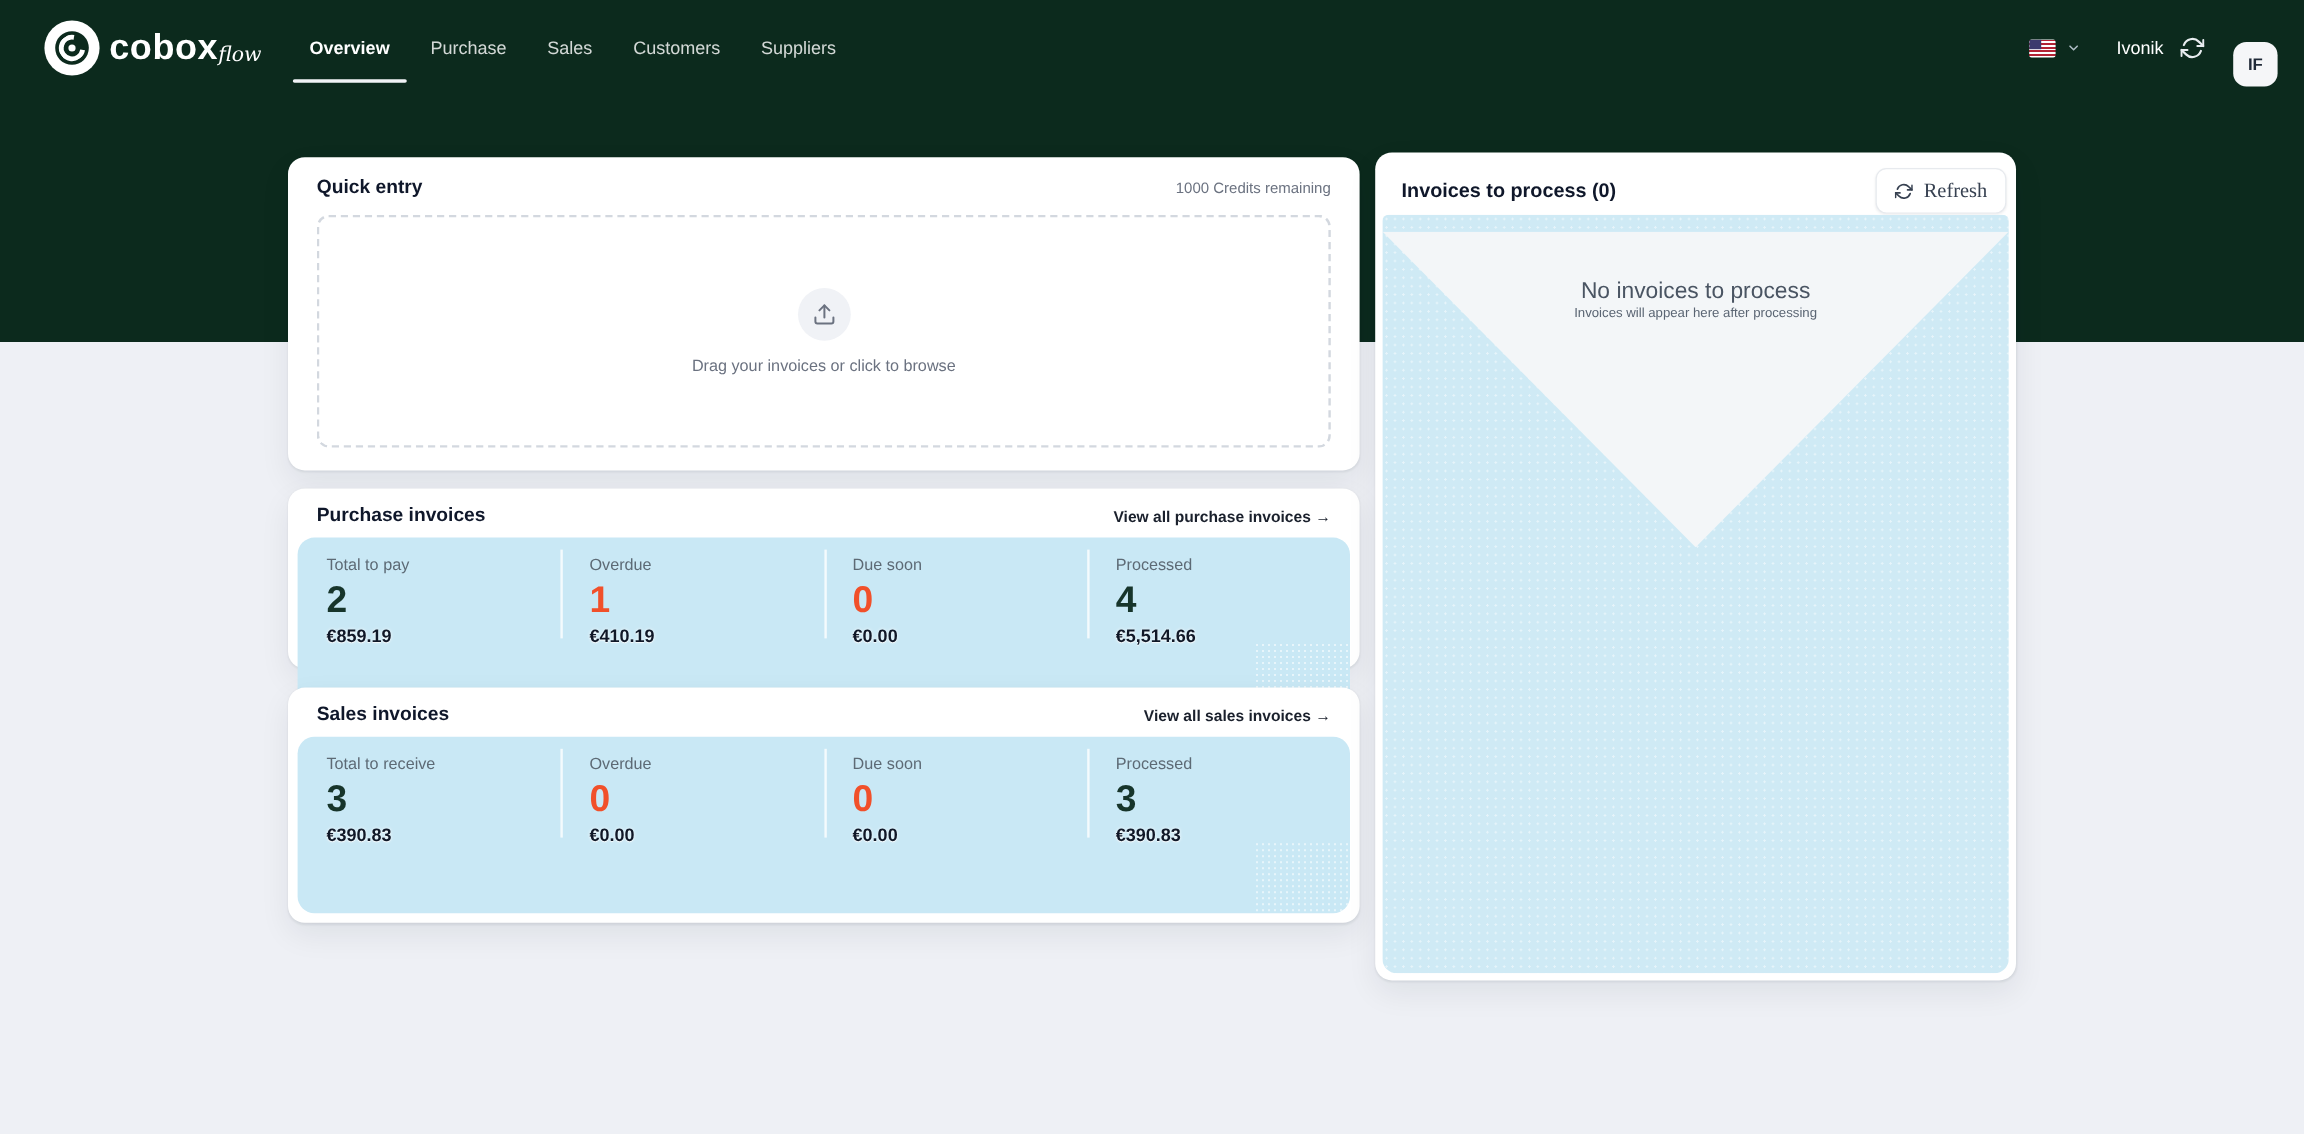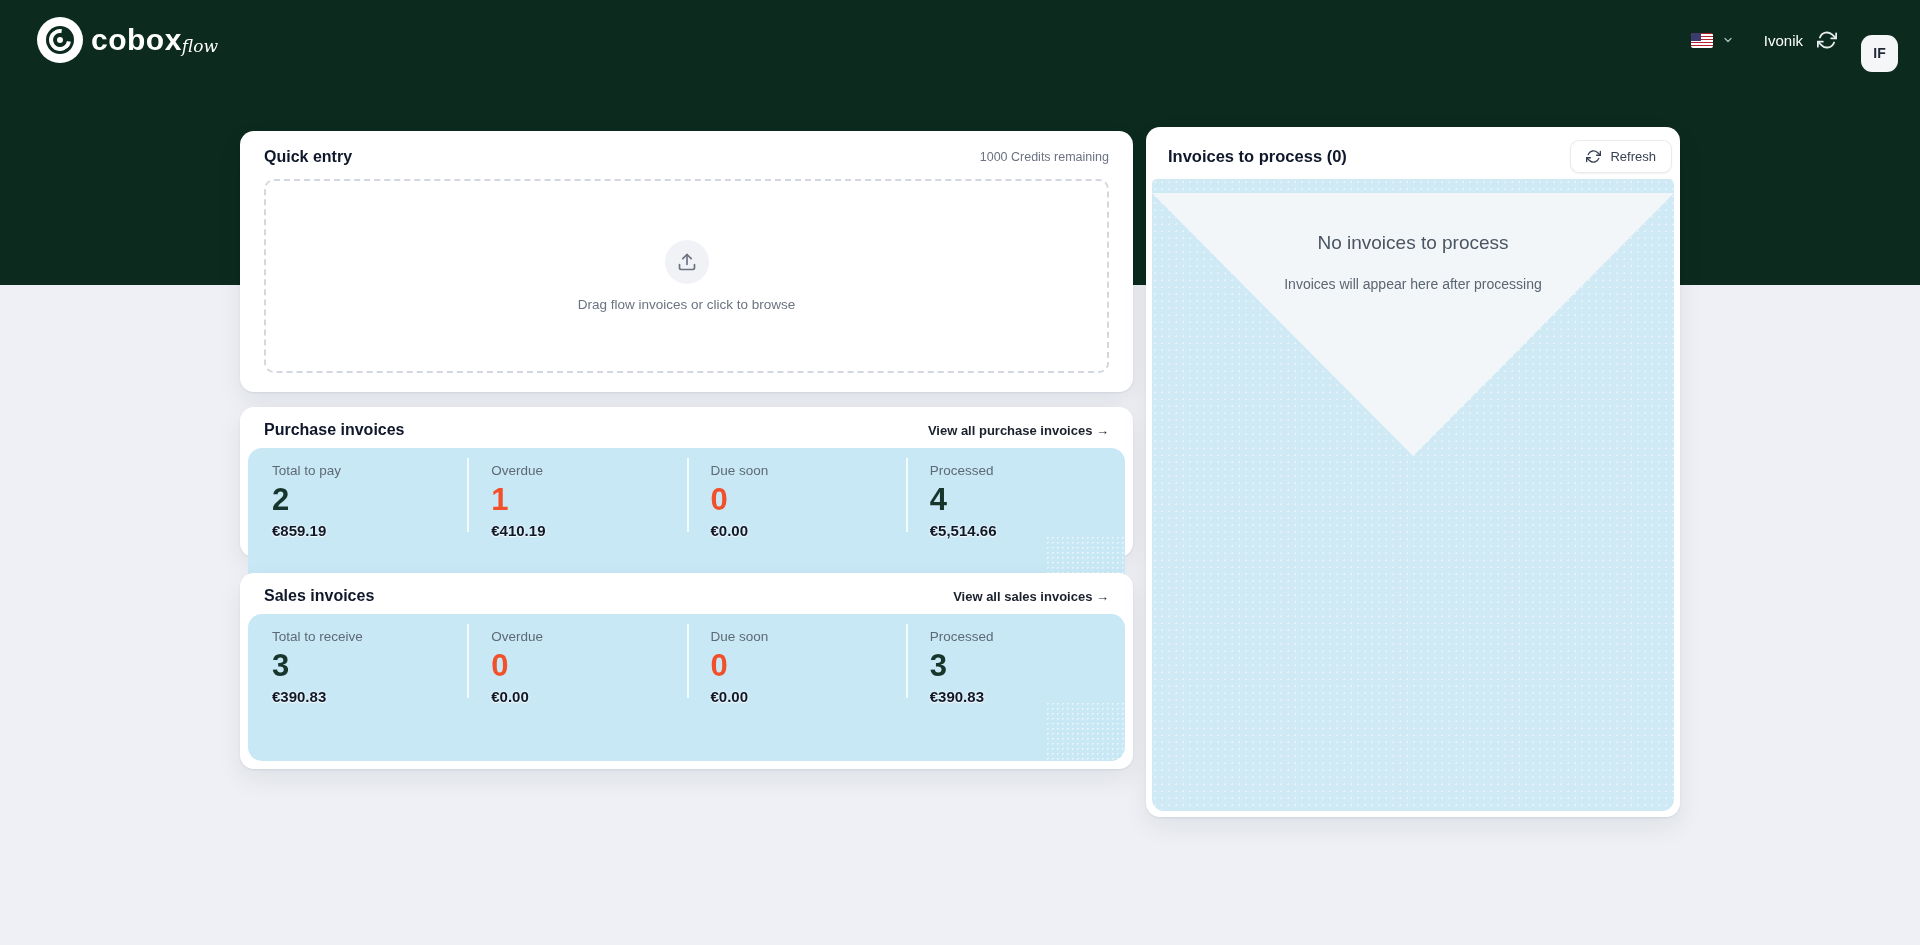--- a/index.html
+++ b/index.html
@@ -93,50 +93,57 @@
   
   .process-panel { flex:1; height:690px; margin-top:-4px; position:relative; }
   .pp-head { display:flex; align-items:center; justify-content:space-between; padding:13px 8px 12px 22px; }
   .pp-title { font-size:16.5px; font-weight:700; color:#0f172a; }
   .refresh-btn {
     display:flex; align-items:center; gap:9px; background:#ffffff;
     border:1px solid #e7eaee; border-radius:9px; padding:8px 15px; cursor:pointer;
     box-shadow:0 1px 2px rgba(16,24,40,.06); color:#374151;
   }
   .refresh-btn svg { width:15px; height:15px; }
-  .refresh-label { font-size:13px; font-weight:500; color:#374151; }
+  .refresh-label { font-size:17px; font-weight:500; color:#374151;font-family:Liberation Serif, serif; }
   .pp-body {
     position:absolute; left:6px; right:6px; top:52px; bottom:6px;
     background:#cfeaf5; border-radius:5px 5px 12px 12px; overflow:hidden;
     background-image:radial-gradient(rgba(255,255,255,.5) 1px, transparent 1px);
     background-size:7px 7px;
   }
   .pp-triangle {
     position:absolute; top:14px; left:0; right:0; height:263px; background:#f3f6f8;
     clip-path:polygon(0 0, 100% 0, 50% 100%);
   }
   .pp-empty { position:absolute; top:53px; left:0; right:0; text-align:center; }
   .pp-empty-title { font-size:19px; color:#4a5563; }
-  .pp-empty-sub { margin-top:22px; font-size:14px; color:#5a6573; }
+  .pp-empty-sub { margin-top:1px; font-size:11px; color:#5a6573; }
 </style>
 </head>
 <body>
 
 <div class="hero-bg"></div>
 
 <header class="topbar">
   <div class="logo">
     <div class="logo-icon">
         <div class="ring"></div>
       </div>
     <div class="logo-text">
       <span class="logo-name">cobox</span>
       <span class="logo-sub">flow</span>
     </div>
   </div>
+  <nav class="nav">
+    <div class="nav-item active">Overview</div>
+    <div class="nav-item">Purchase</div>
+    <div class="nav-item">Sales</div>
+    <div class="nav-item">Customers</div>
+    <div class="nav-item">Suppliers</div>
+  </nav>
   <div class="topbar-right">
     <div class="lang">
       <span class="flag"></span>
       <svg class="chev" viewBox="0 0 24 24" fill="none" stroke="currentColor" stroke-width="2.6" stroke-linecap="round" stroke-linejoin="round">
           <polyline points="6 9 12 15 18 9"></polyline>
         </svg>
     </div>
     <span class="username">Ivonik</span>
     <svg class="sync-btn" viewBox="0 0 24 24" fill="none" stroke="currentColor" stroke-width="2.2" stroke-linecap="round" stroke-linejoin="round">
         <polyline points="23 4 23 10 17 10"></polyline>
@@ -156,21 +163,21 @@
         <span class="credits">1000 Credits remaining</span>
       </div>
       <div class="dropzone">
         <div class="upload-circle">
           <svg viewBox="0 0 24 24" fill="none" stroke="currentColor" stroke-width="2" stroke-linecap="round" stroke-linejoin="round">
               <path d="M21 15v4a2 2 0 0 1-2 2H5a2 2 0 0 1-2-2v-4"></path>
               <polyline points="17 8 12 3 7 8"></polyline>
               <line x1="12" y1="3" x2="12" y2="15"></line>
             </svg>
         </div>
-        <span class="drop-text">Drag flow invoices or click to browse</span>
+        <span class="drop-text">Drag your invoices or click to browse</span>
       </div>
     </section>
 
     <section class="card stat-card">
       <div class="sc-head">
         <h2 class="card-title">Purchase invoices</h2>
         <span class="sc-link">View all purchase invoices →</span>
       </div>
       <div class="blue-panel">
         <div class="stat-col">

